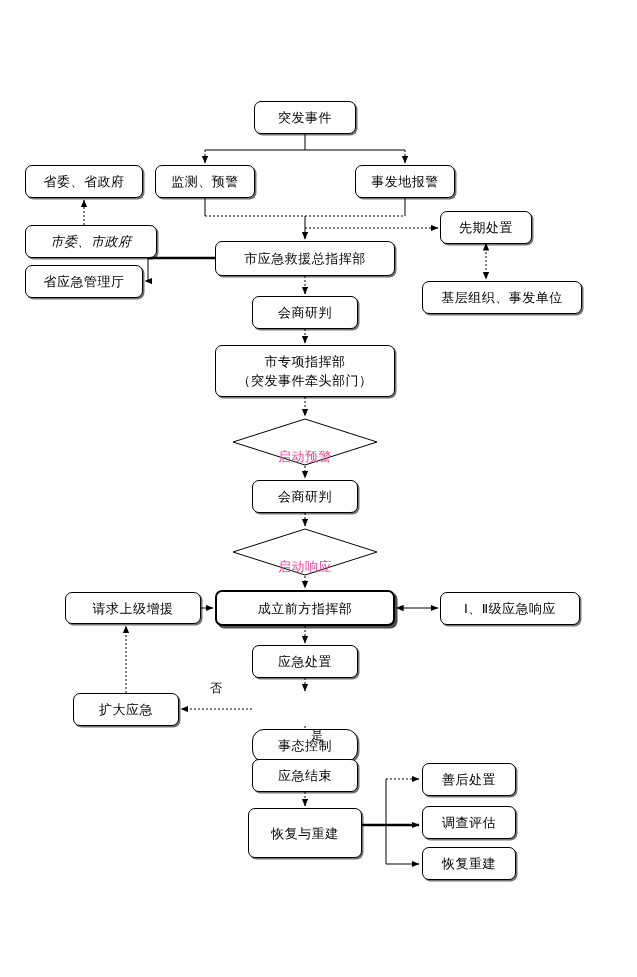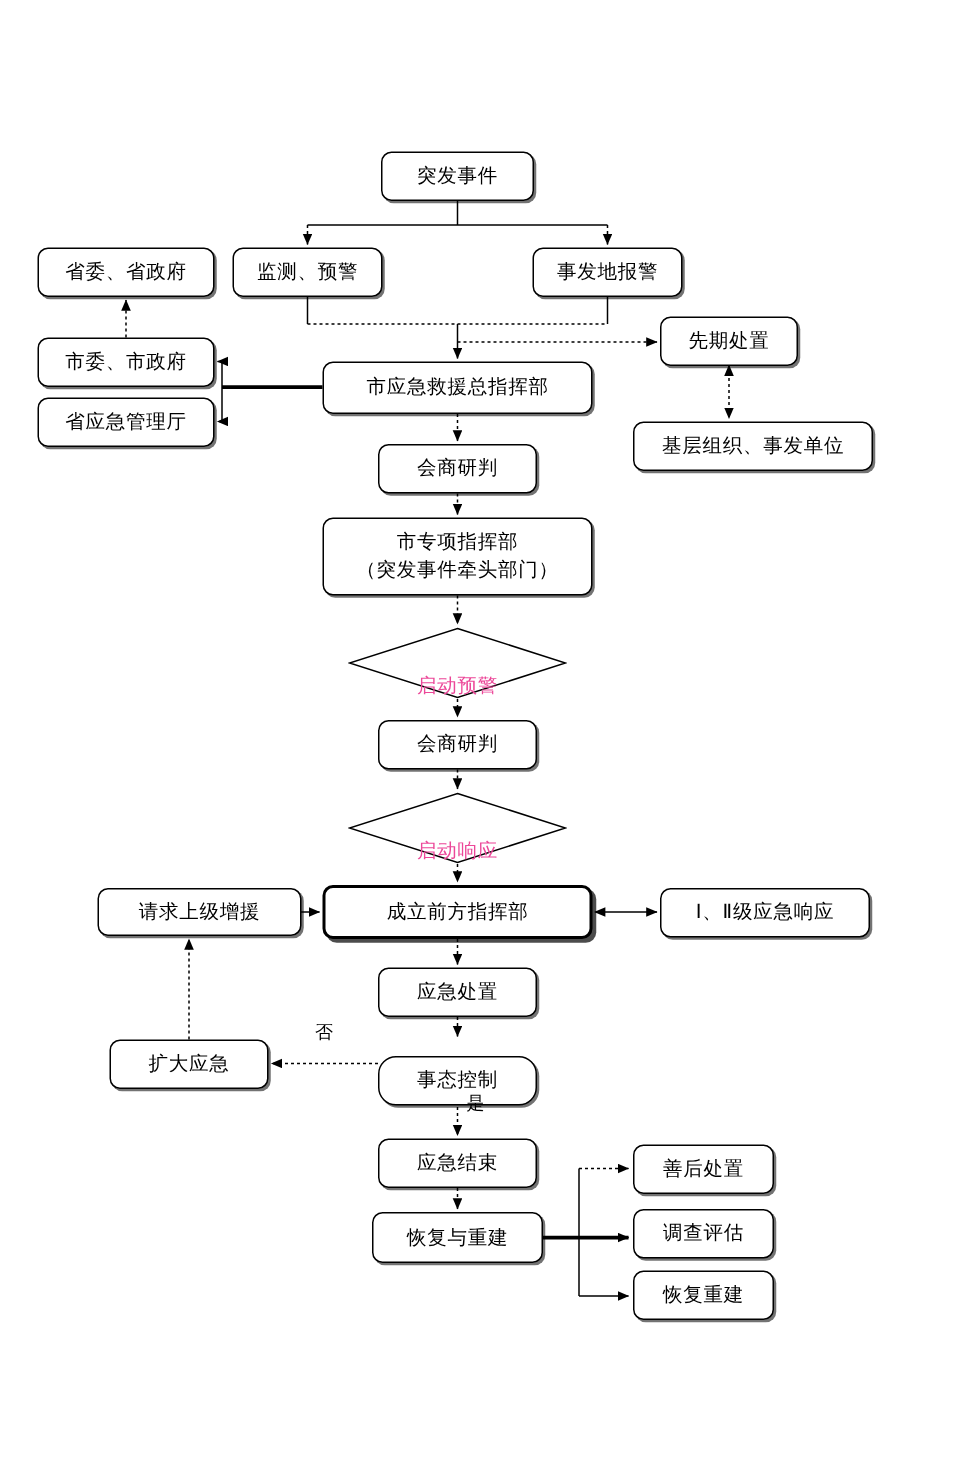--- a/index.html
+++ b/index.html
@@ -155,21 +155,21 @@
   </svg>
 
   <div class="node" style="left:254px;top:101px;width:102px;height:33px;">突发事件</div>
 
   <div class="node" style="left:25px;top:165px;width:118px;height:33px;">省委、省政府</div>
 
   <div class="node" style="left:155px;top:165px;width:100px;height:33px;">监测、预警</div>
 
   <div class="node" style="left:355px;top:165px;width:100px;height:33px;">事发地报警</div>
 
-  <div class="node" style="left:25px;top:225px;width:118px;height:33px;">市委、市政府</div>
+  <div class="node" style="left:25px;top:225px;width:132px;height:33px;font-style:italic;">市委、市政府</div>
 
   <div class="node" style="left:215px;top:241px;width:180px;height:35px;">市应急救援总指挥部</div>
 
   <div class="node" style="left:25px;top:265px;width:118px;height:33px;">省应急管理厅</div>
 
   <div class="node" style="left:440px;top:211px;width:92px;height:33px;">先期处置</div>
 
   <div class="node" style="left:422px;top:281px;width:160px;height:33px;">基层组织、事发单位</div>
 
   <div class="node" style="left:252px;top:296px;width:106px;height:33px;">会商研判</div>
@@ -196,25 +196,25 @@
   <div class="node" style="left:65px;top:592px;width:136px;height:32px;">请求上级增援</div>
 
   <div class="node bold" style="left:215px;top:590px;width:180px;height:36px;">成立前方指挥部</div>
 
   <div class="node" style="left:440px;top:592px;width:140px;height:33px;">Ⅰ、Ⅱ级应急响应</div>
 
   <div class="node" style="left:252px;top:645px;width:106px;height:33px;text-align:center;">应急处置</div>
 
   <div class="node" style="left:73px;top:693px;width:106px;height:33px;">扩大应急</div>
 
-  <div class="node" style="left:252px;top:704px;width:106px;height:33px;border-radius:12px;">事态控制</div>
+  <div class="node" style="left:252px;top:729px;width:106px;height:33px;border-radius:12px;">事态控制</div>
 
   <div class="node" style="left:252px;top:759px;width:106px;height:33px;">应急结束</div>
 
-  <div class="node" style="left:248px;top:808px;width:114px;height:34px;">恢复与重建</div>
+  <div class="node" style="left:248px;top:808px;width:114px;height:50px;">恢复与重建</div>
 
   <div class="node" style="left:422px;top:763px;width:94px;height:33px;">善后处置</div>
 
   <div class="node" style="left:422px;top:806px;width:94px;height:33px;">调查评估</div>
 
   <div class="node" style="left:422px;top:847px;width:94px;height:33px;">恢复重建</div>
 
   <div class="edge-label" style="left:210px;top:680px;">否</div>
 
   <div class="edge-label" style="left:311px;top:727px;">是</div>

